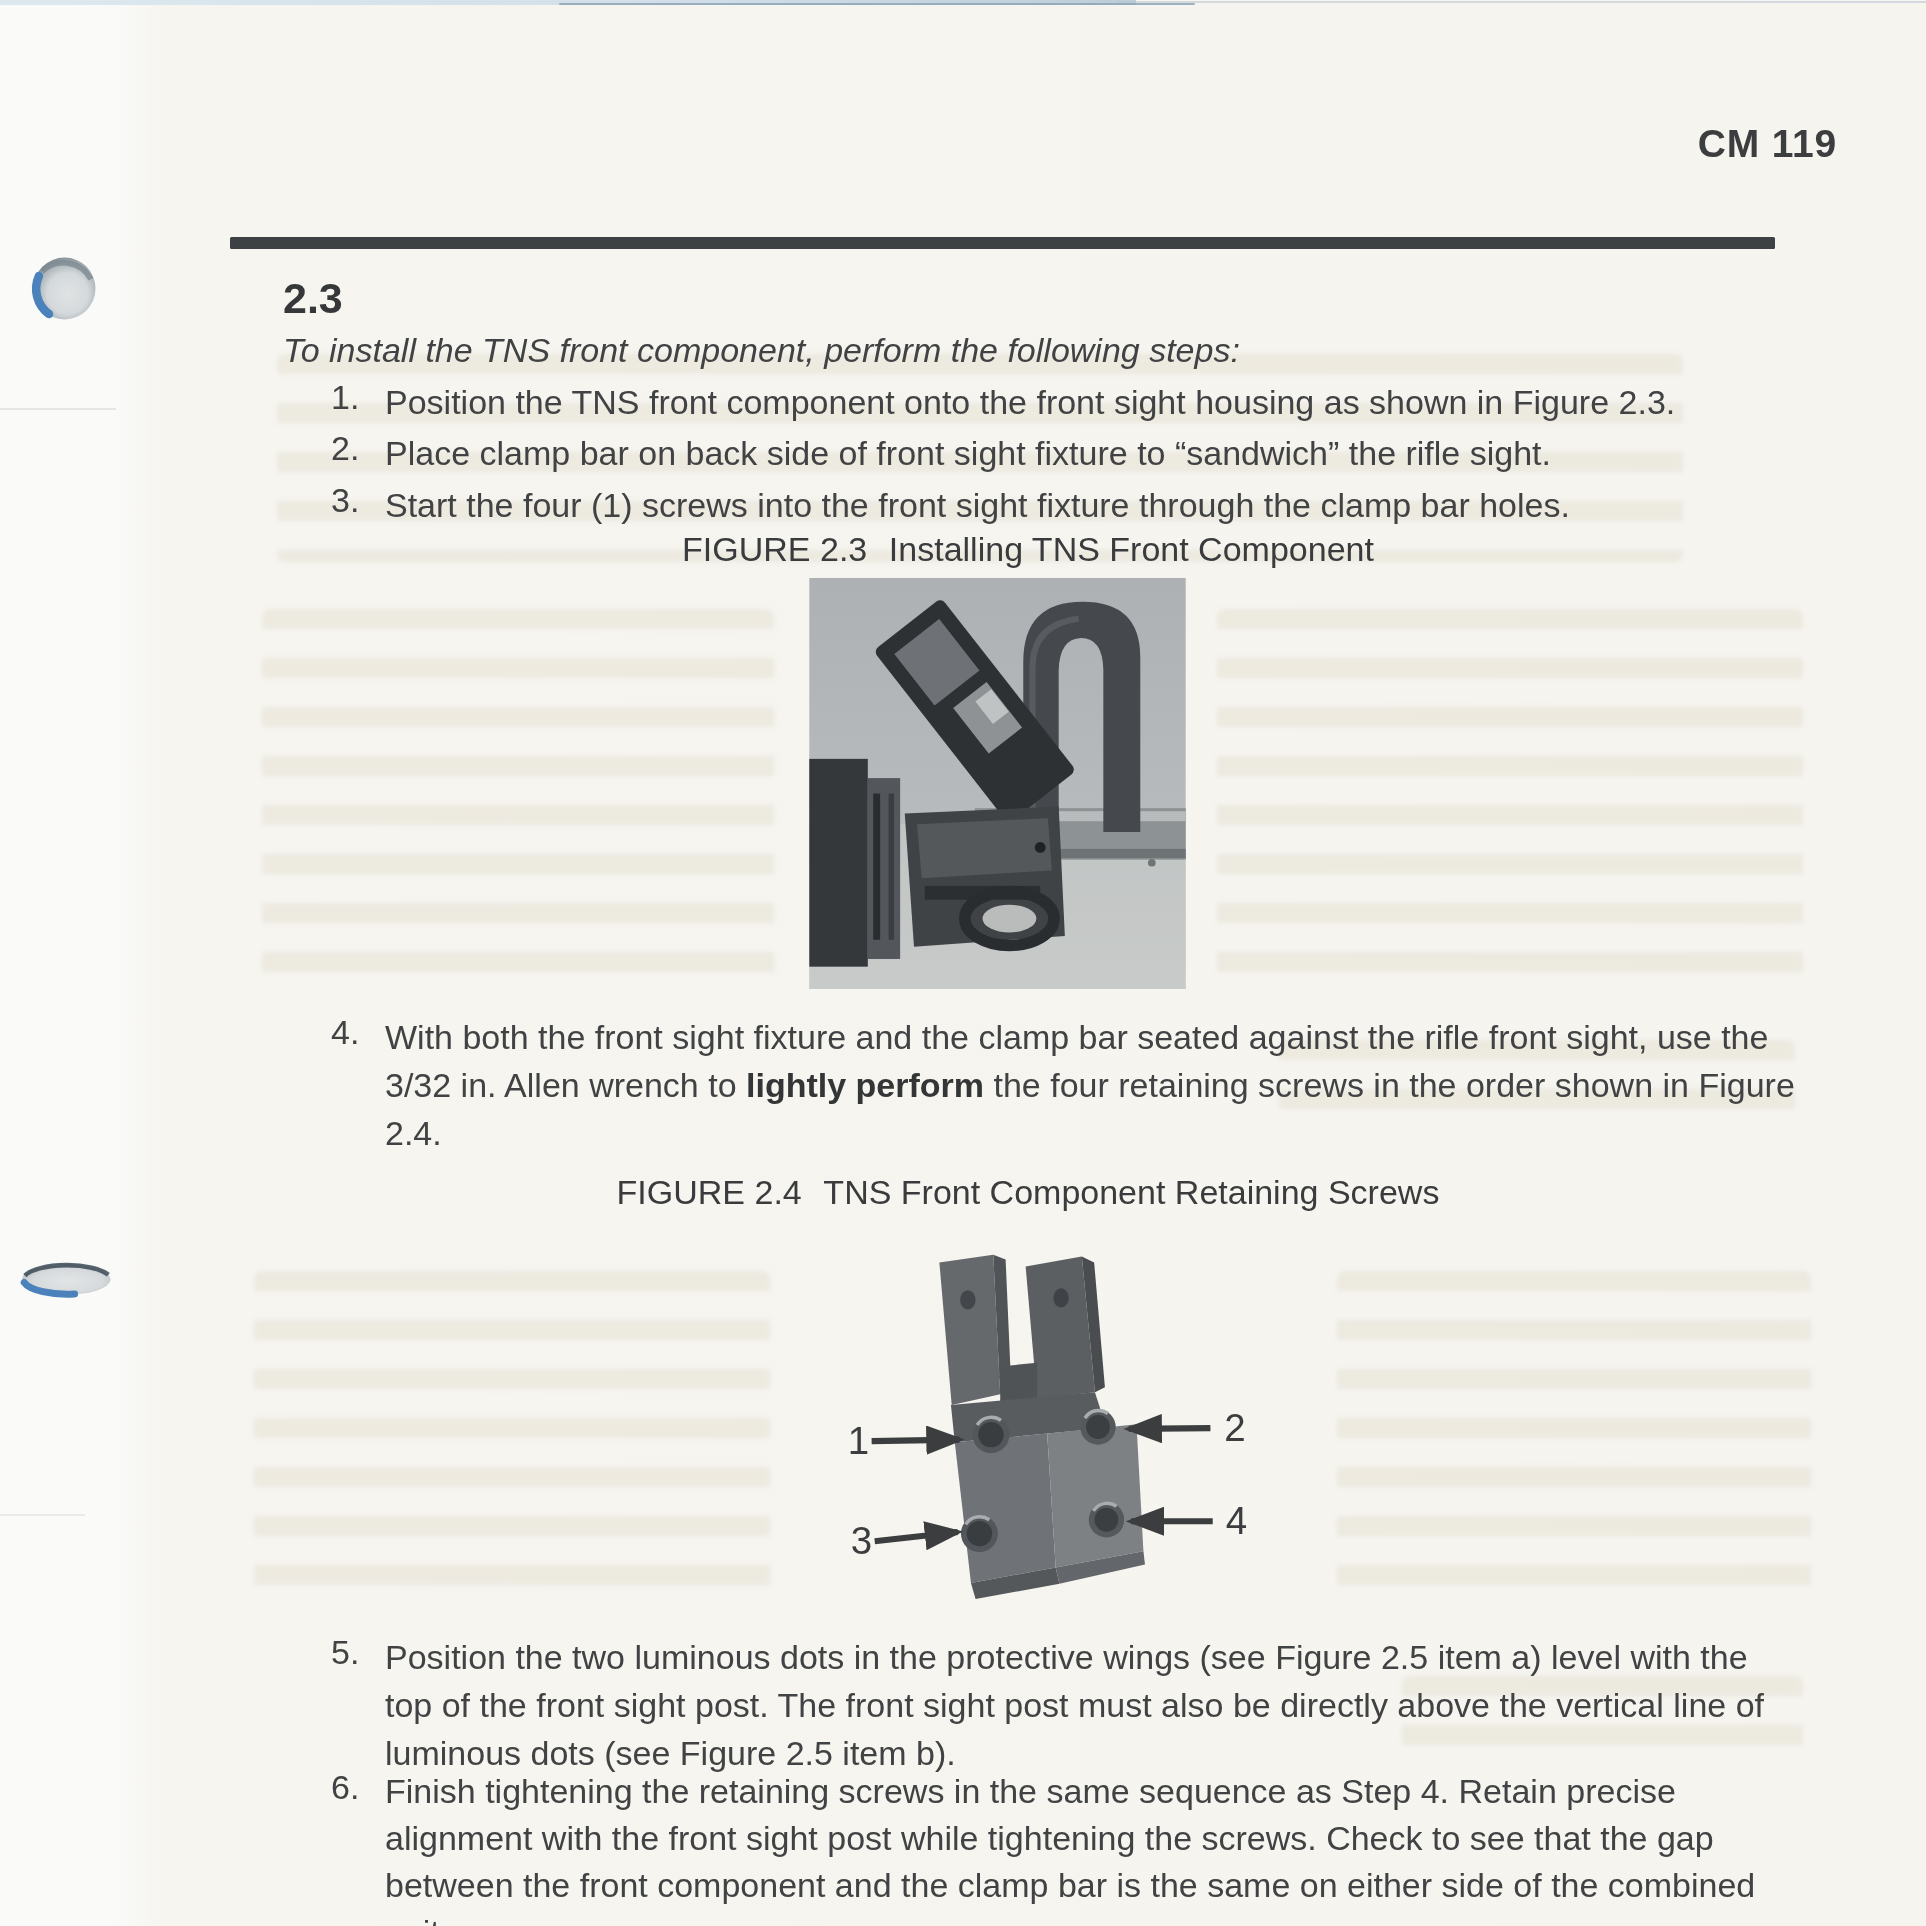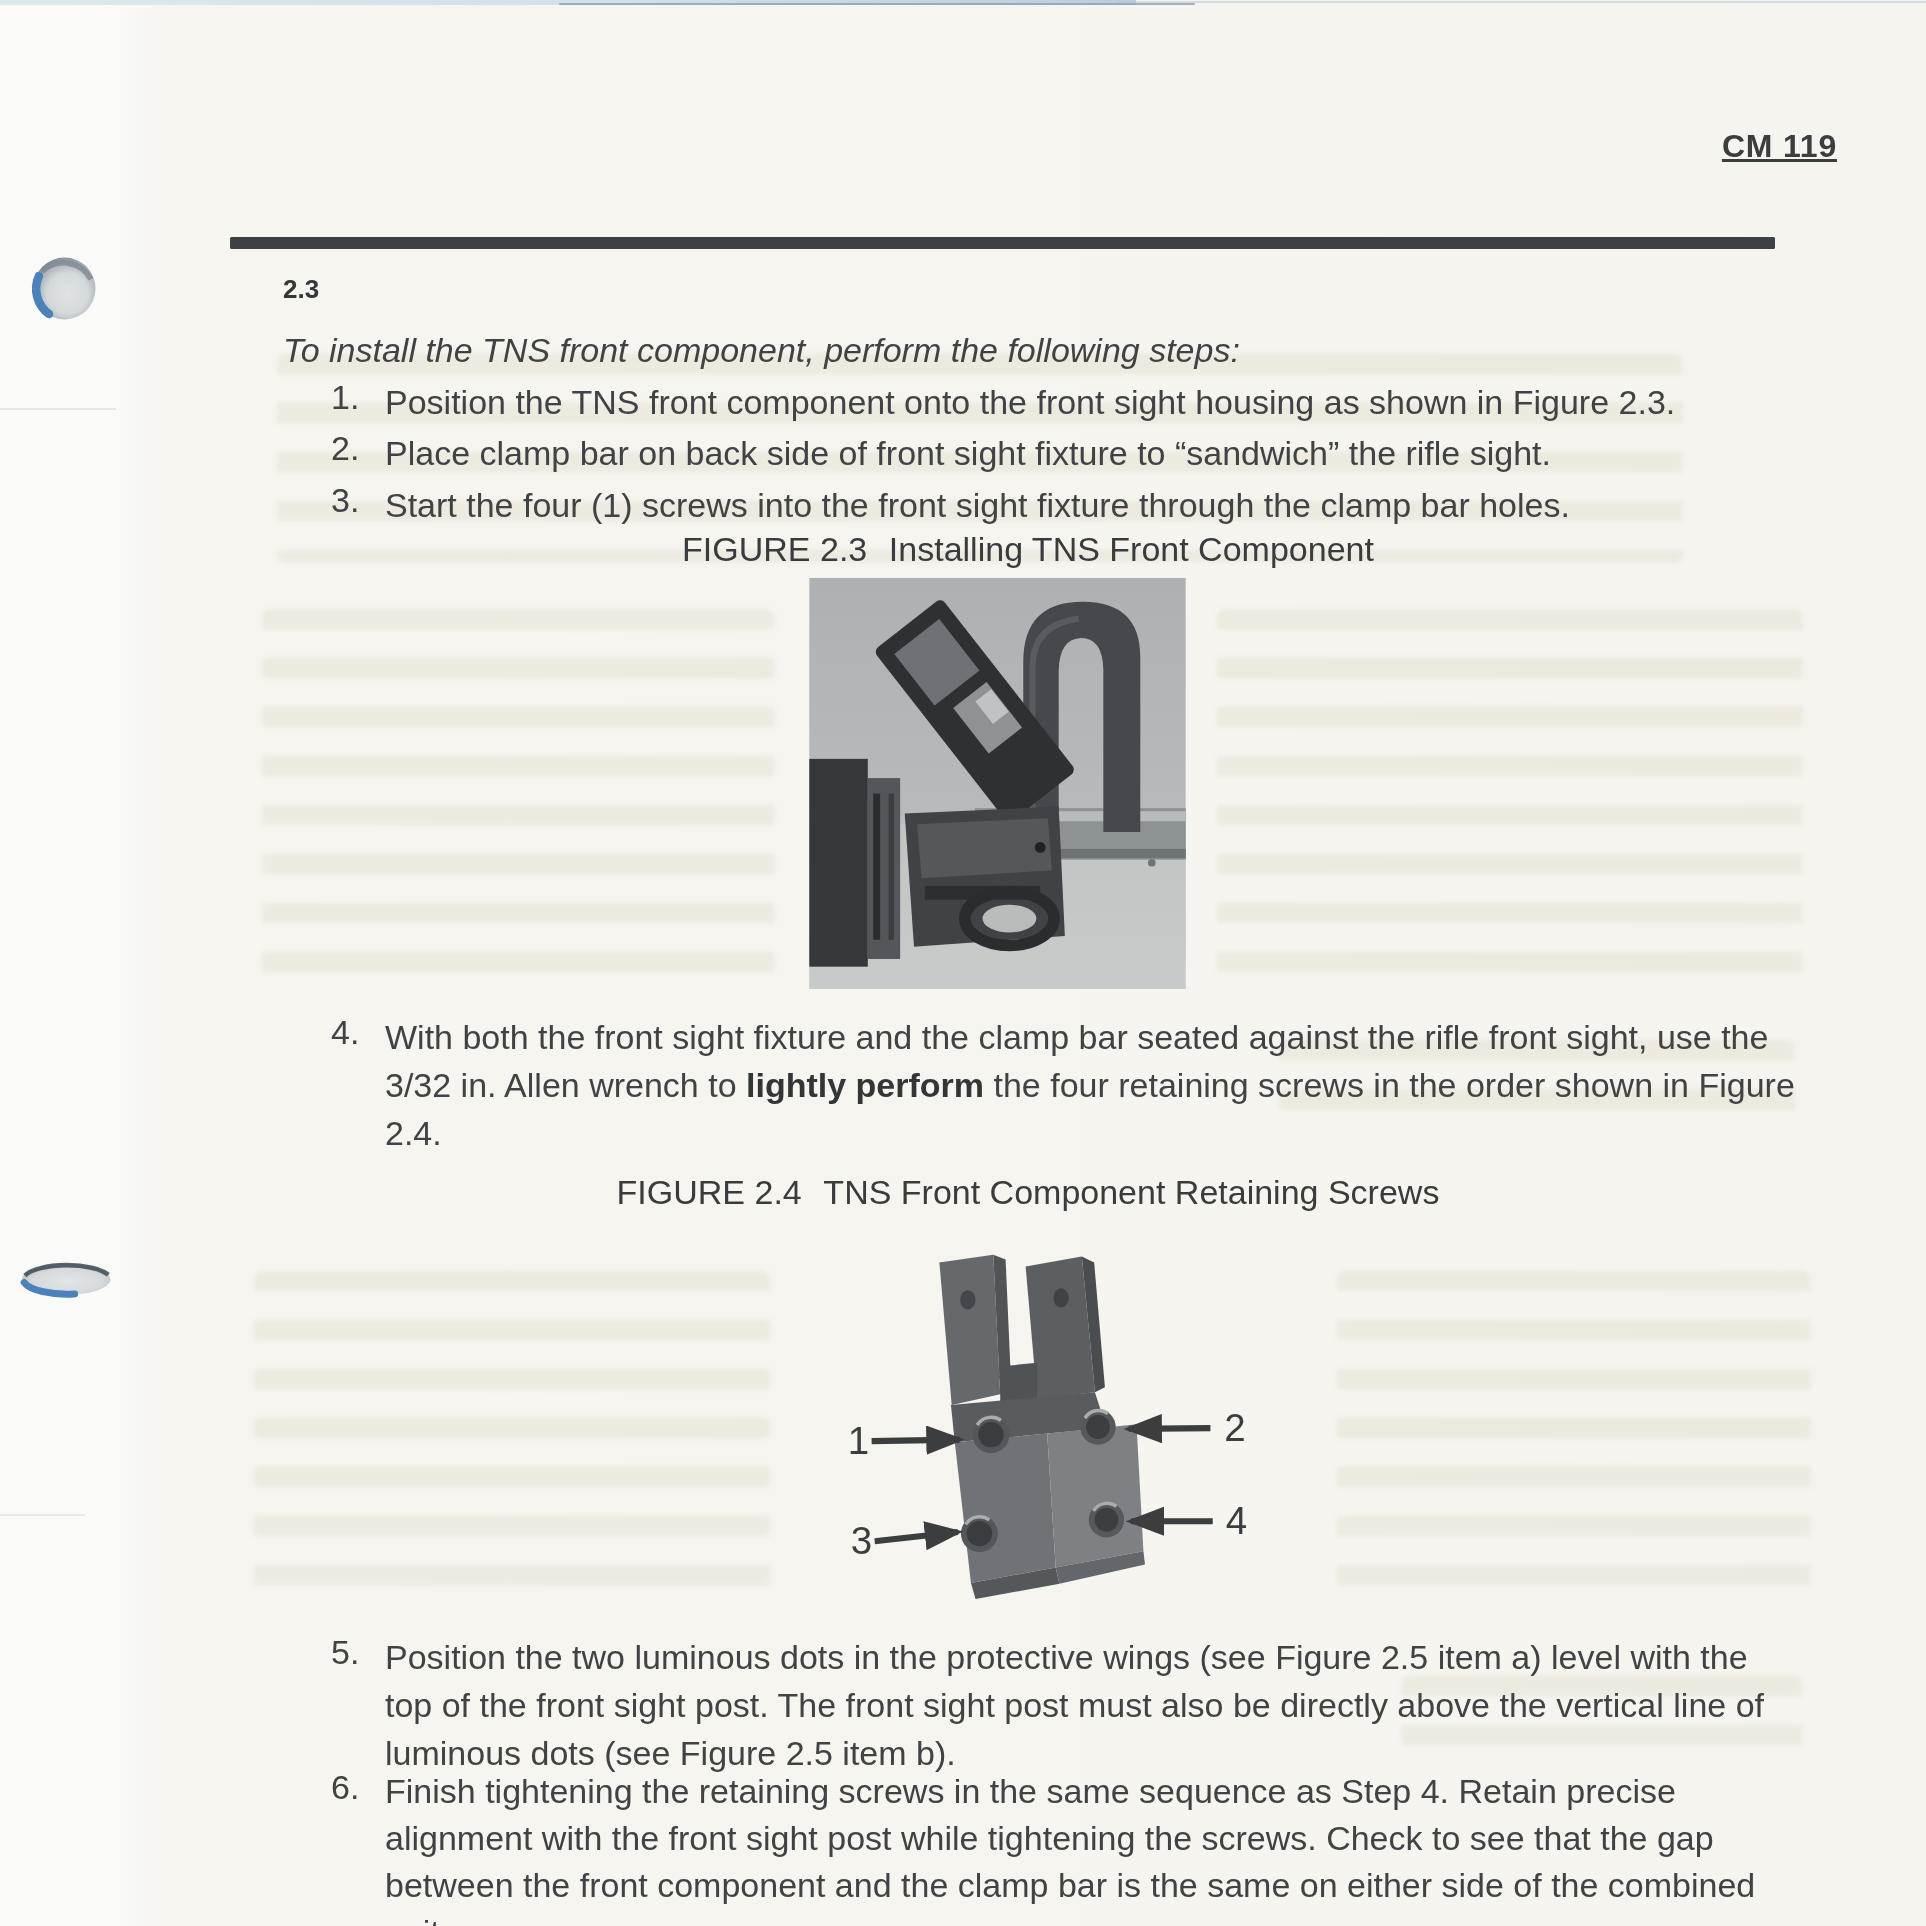--- a/index.html
+++ b/index.html
@@ -14,23 +14,23 @@
     background:linear-gradient(90deg,#dde8ee 0%,#d3e0ea 55%,#bccdd9 100%);}
   .top-edge-line{left:559px;top:2.7px;width:636px;height:2.3px;background:#8ea4b5;opacity:.85;border-radius:1.2px;}
   .top-edge-faint{left:1117px;top:0.8px;width:809px;height:1.9px;background:#b6c5d1;opacity:.55;}
   .crease{left:0;top:408px;width:116px;height:1.9px;background:#e7e6e2;}
   .crease2{left:0;top:1514px;width:85px;height:1.5px;background:#eceae6;}
   .ghost{background:repeating-linear-gradient(180deg,
       rgba(164,141,92,0.10) 0px, rgba(164,141,92,0.10) 20px,
       rgba(164,141,92,0.00) 20px, rgba(164,141,92,0.00) 49px);
     filter:blur(2.7px);border-radius:7.7px;}
   
-  .hdr{top:128px;right:123px;font-size:32px;font-weight:bold;color:#3c3d3f;letter-spacing:0.8px;text-decoration:underline;}
+  .hdr{top:122px;right:123px;font-size:39px;font-weight:bold;color:#3c3d3f;letter-spacing:0.8px;}
   .rule{left:230px;top:237px;width:1545px;height:11.6px;background:#3e4143;border-radius:1.5px;}
-  .sec{left:283px;top:274px;font-size:26px;font-weight:bold;color:#363738;display:flex;}
+  .sec{left:283px;top:274px;font-size:43px;font-weight:bold;color:#363738;display:flex;}
   .sec .num{width:141px;flex:none;}
   .intro{left:283px;top:331px;font-size:34px;color:#414243;font-style:italic;}
   .step{display:flex;font-size:34px;color:#414243;}
   .step .n{width:54px;flex:none;}
   .step .t{width:1410px;line-height:48px;}
   .one{line-height:39px;}
   .cap{left:250px;width:1556px;text-align:center;font-weight:normal;font-size:34px;color:#3a3b3c;}
   .cap .sp{display:inline-block;width:21.6px;}
   .cap2line{line-height:41px;}
   b{color:#343536;}

